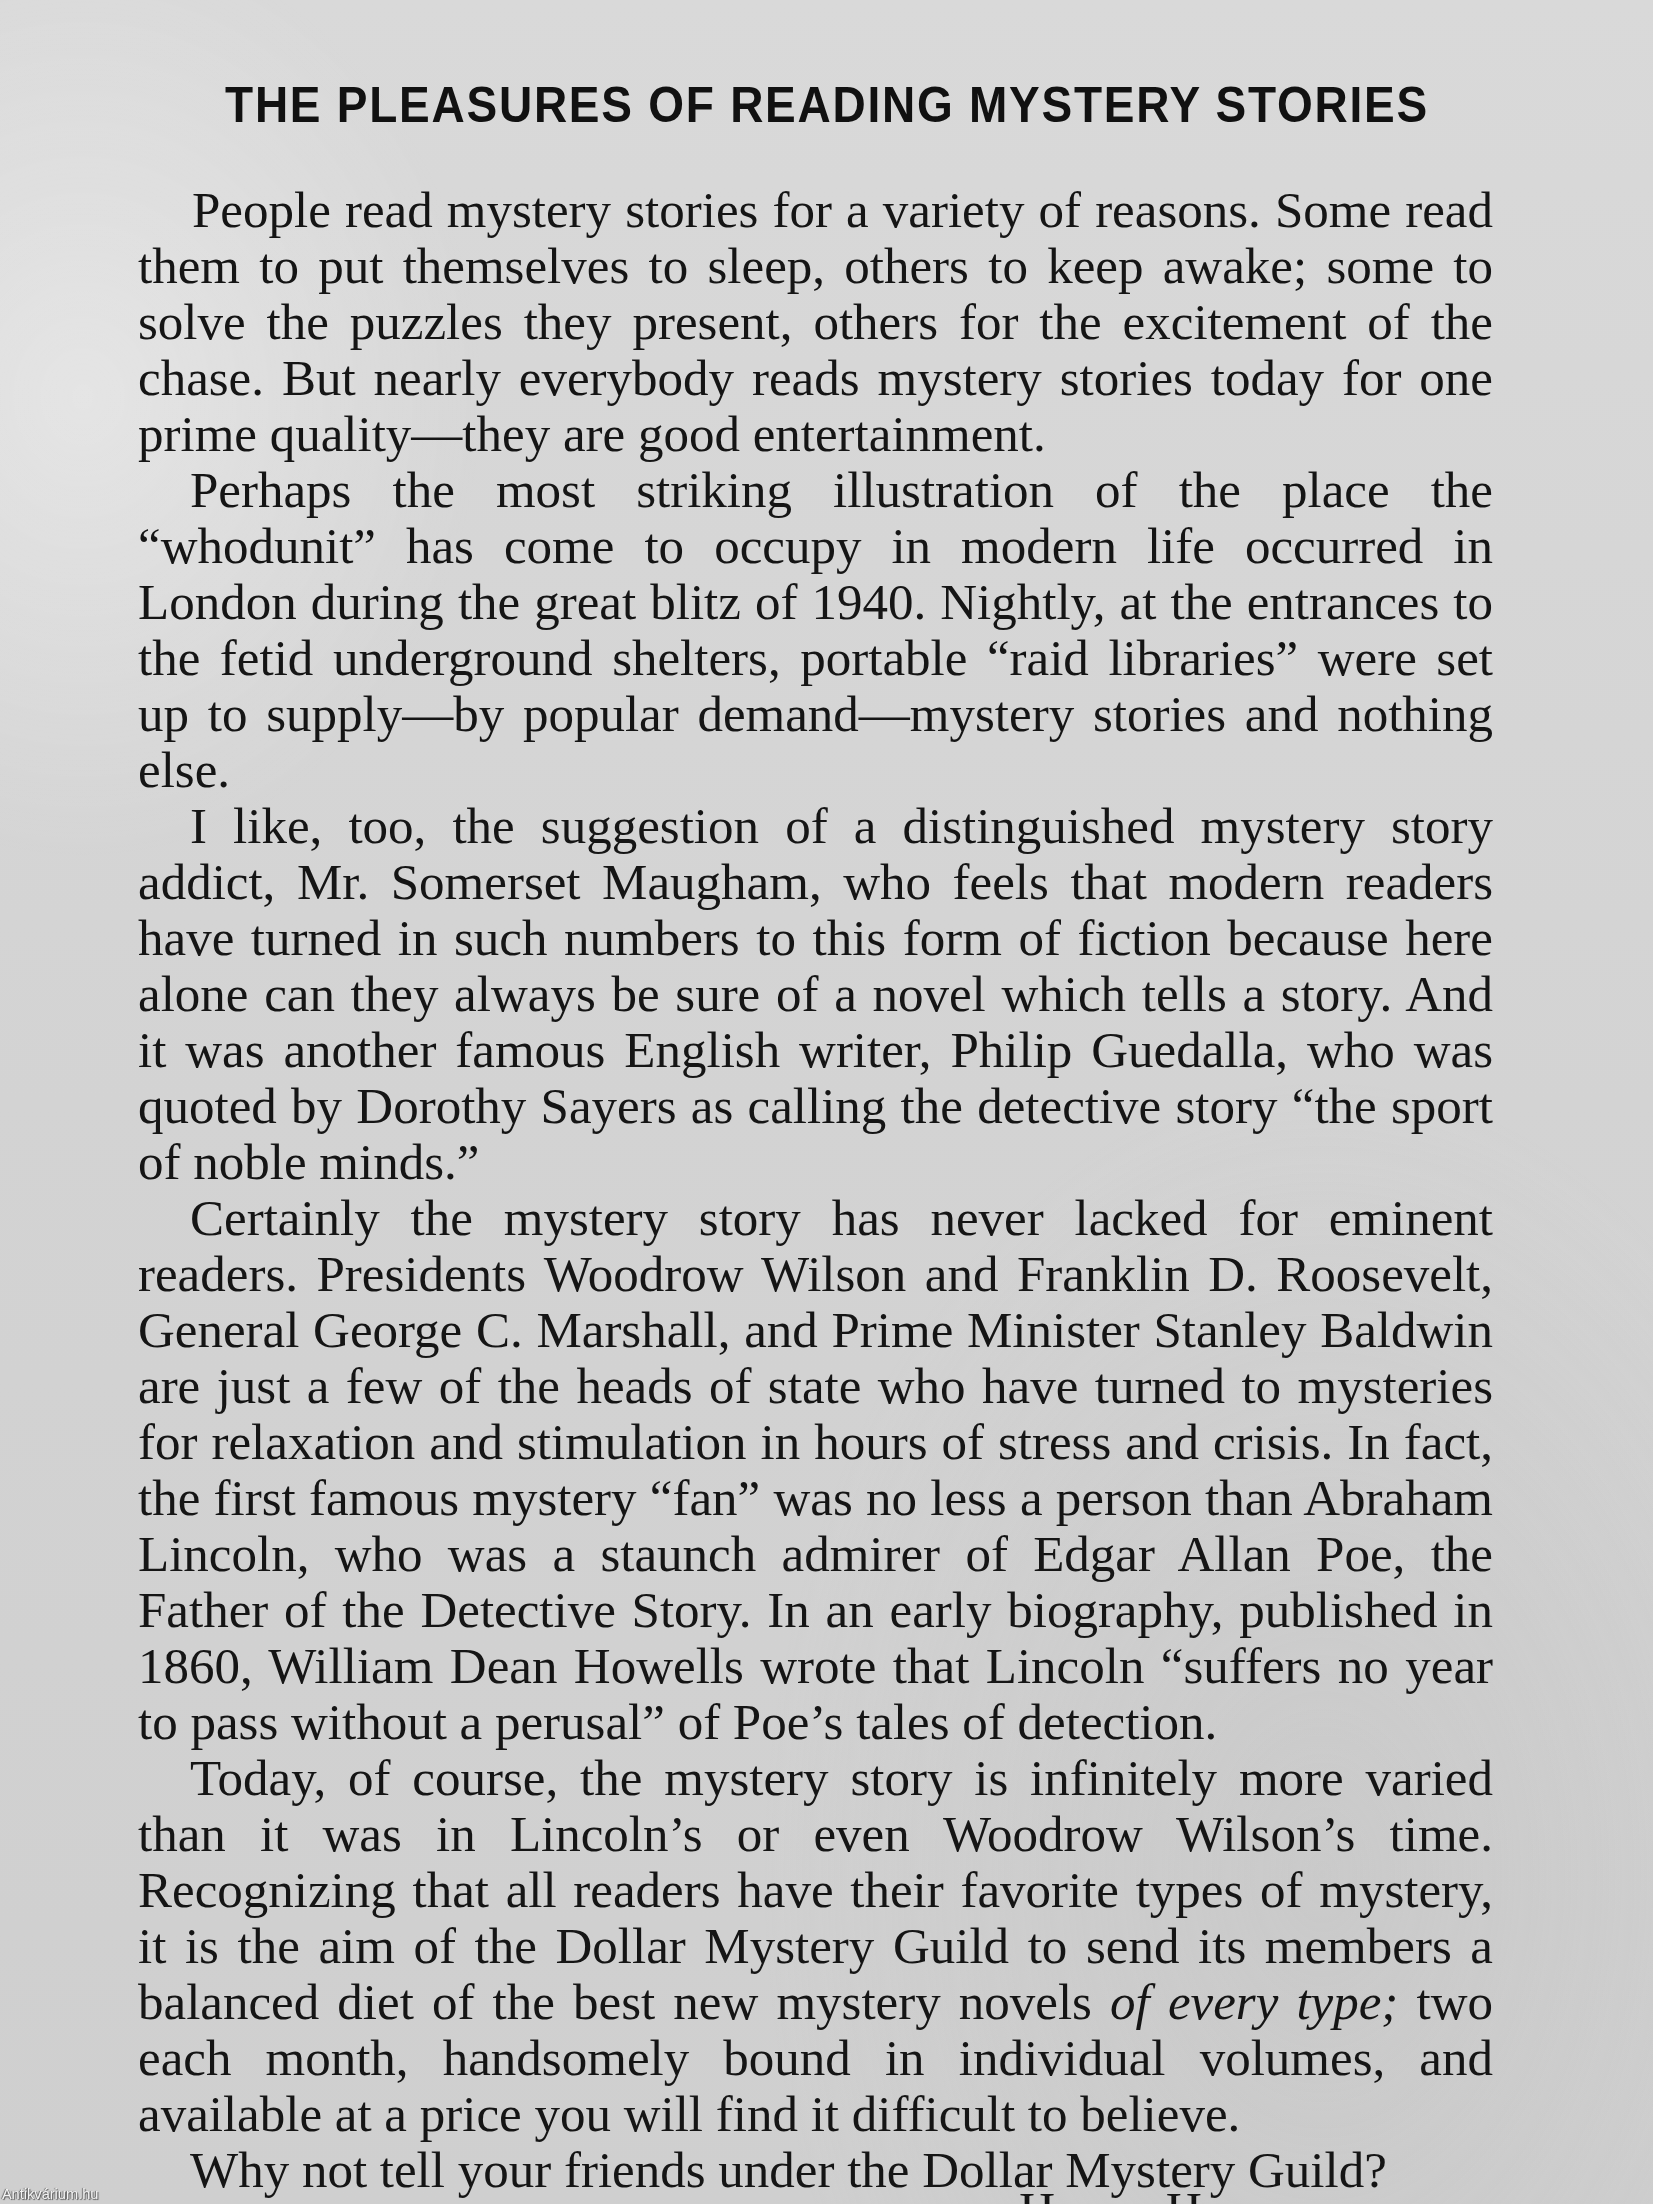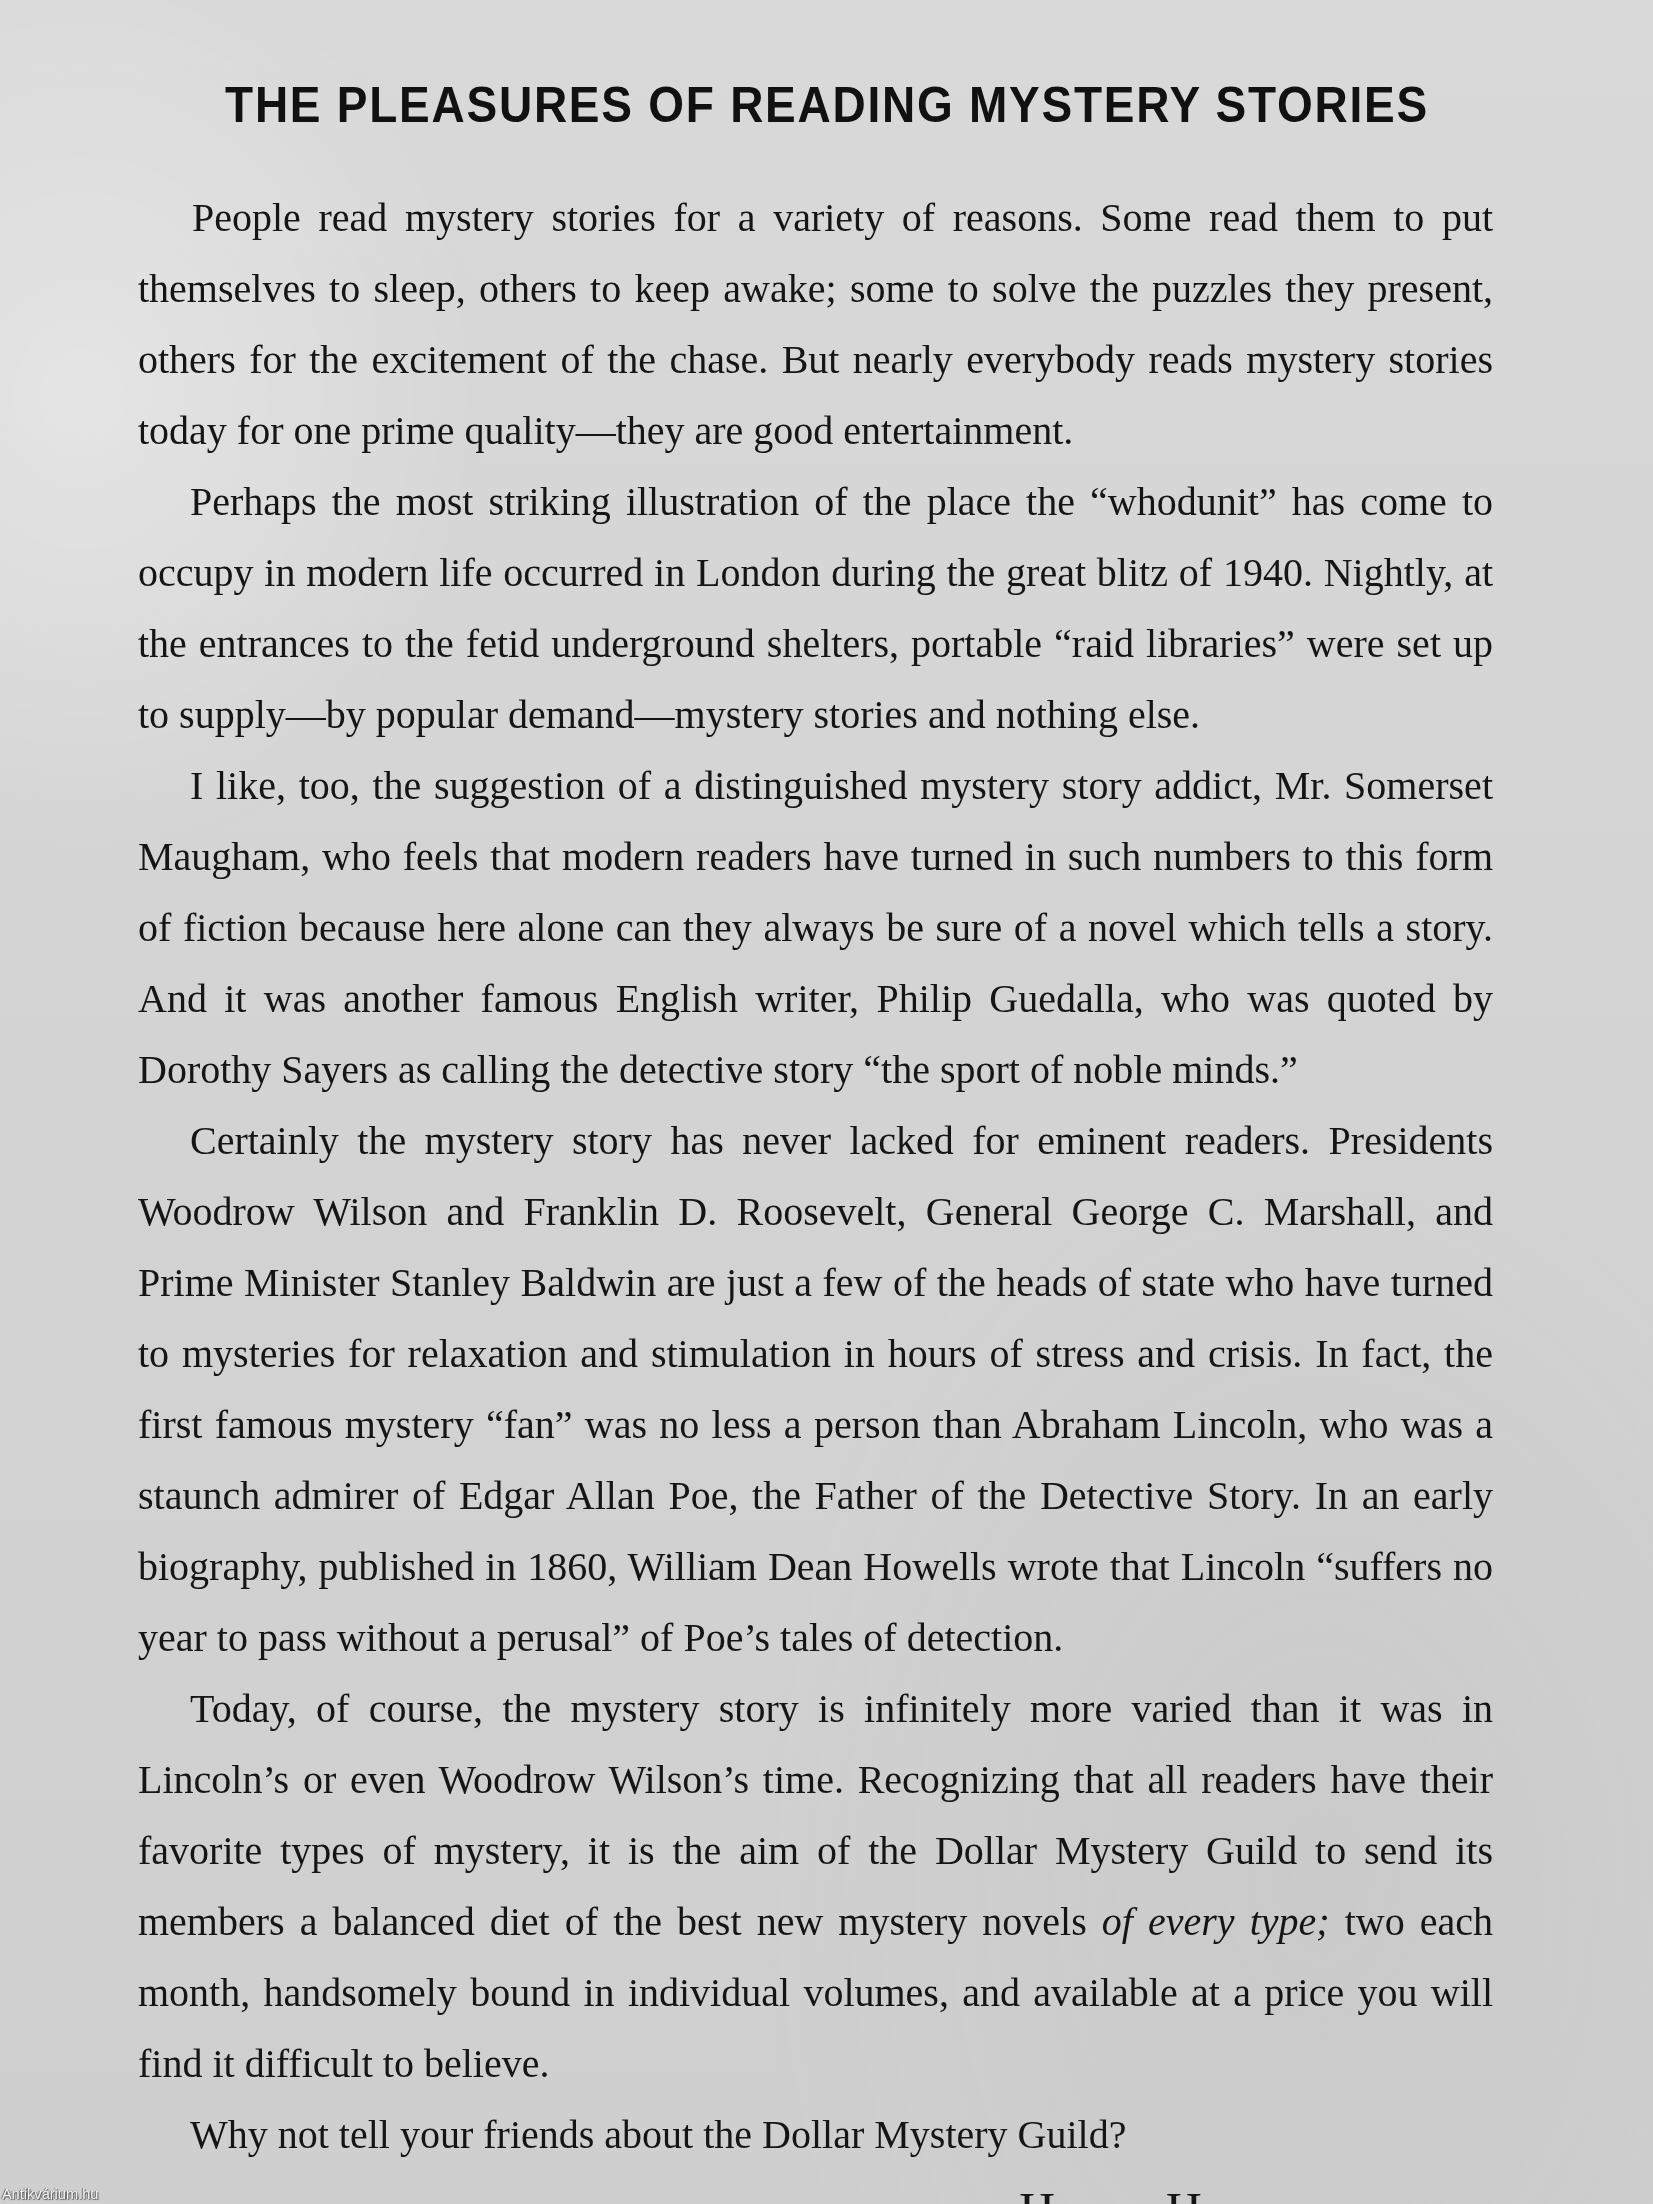--- a/index.html
+++ b/index.html
@@ -38,22 +38,22 @@
     transform: scaleX(0.92);
     transform-origin: center;
     color: #111;
     margin: 0;
   }
   .body-text {
     position: absolute;
     left: 138px;
     top: 182px;
     width: 1355px;
-    font-size: 40px;
-    line-height: 71px;
+    font-size: 51px;
+    line-height: 56px;
     text-align: justify;
     text-align-last: left;
   }
   .body-text p {
     margin: 0;
     text-indent: 52px;
     hyphens: manual;
   }
   .body-text p.lead {
     text-indent: 54px;
@@ -89,21 +89,21 @@
 <div class="page">
 
   <h1 class="title">THE PLEASURES OF READING MYSTERY STORIES</h1>
 
   <div class="body-text">
     <p class="lead">People read mystery stories for a variety of reasons. Some read them to put themselves to sleep, others to keep awake; some to solve the puzzles they present, others for the excitement of the chase. But nearly everybody reads mystery stories today for one prime quality—they are good entertainment.</p>
     <p>Perhaps the most striking illustration of the place the “whodunit” has come to occupy in modern life occurred in London during the great blitz of 1940. Nightly, at the entrances to the fetid under­ground shelters, portable “raid libraries” were set up to supply—by popular demand—mystery stories and nothing else.</p>
     <p>I like, too, the suggestion of a distinguished mystery story addict, Mr. Somerset Maugham, who feels that modern readers have turned in such numbers to this form of fiction because here alone can they always be sure of a novel which tells a story. And it was another famous English writer, Philip Guedalla, who was quoted by Dorothy Sayers as calling the detective story “the sport of noble minds.”</p>
     <p>Certainly the mystery story has never lacked for eminent readers. Presidents Woodrow Wilson and Franklin D. Roosevelt, General George C. Marshall, and Prime Minister Stanley Baldwin are just a few of the heads of state who have turned to mysteries for relaxa­tion and stimulation in hours of stress and crisis. In fact, the first famous mystery “fan” was no less a person than Abraham Lincoln, who was a staunch admirer of Edgar Allan Poe, the Father of the Detective Story. In an early biography, published in 1860, William Dean Howells wrote that Lincoln “suffers no year to pass without a perusal” of Poe’s tales of detection.</p>
     <p><span>Today, of course, the mystery story is infinitely more varied than it was in Lincoln’s or even Woodrow Wilson’s time. Recognizing that all readers have their favorite types of mystery, it is the aim of the Dollar Mystery Guild to send its members a balanced diet of the best new mystery novels </span><em>of every type;</em><span> two each month, handsomely bound in individual volumes, and available at a price you will find it difficult to believe.</span></p>
-    <p>Why not tell your friends about the Dollar Mystery Guild?</p>
+    <p>Why not tell your friends under the Dollar Mystery Guild?</p>
   </div>
 
   <div class="signature">H     H</div>
 
   <div class="watermark">Antikvárium.hu</div>
 
 </div>
 
 
 </body></html>

